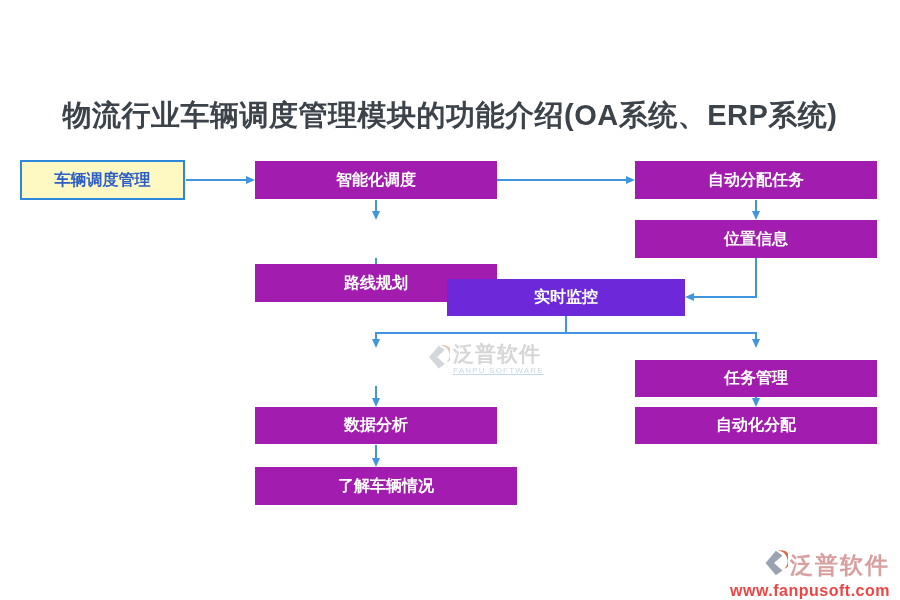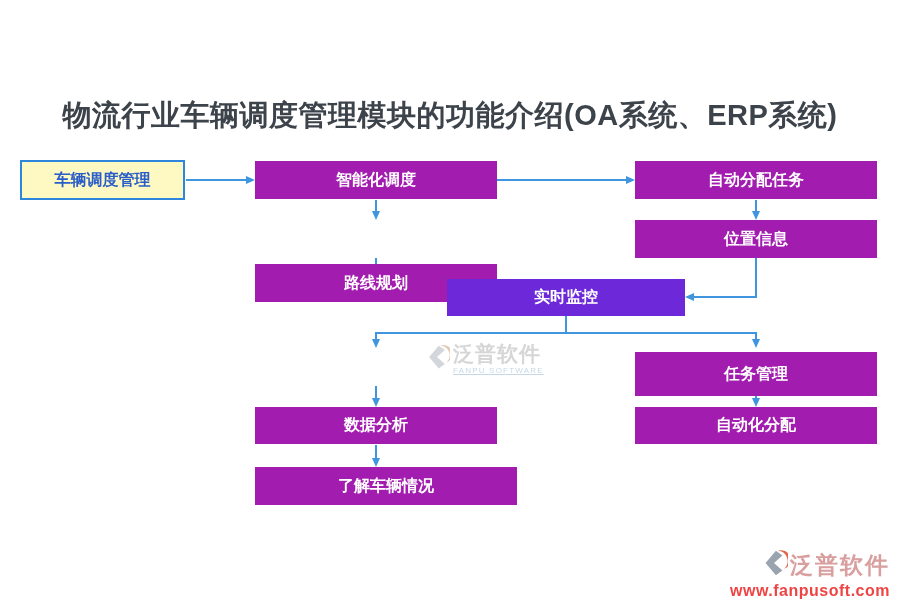--- a/index.html
+++ b/index.html
@@ -35,21 +35,21 @@
   }
 
   
   .n-root { left: 20px;  top: 160px; width: 165px; height: 40px; }
   .n-b1   { left: 255px; top: 161px; width: 242px; height: 38px; }
   .n-b2   { left: 635px; top: 161px; width: 242px; height: 38px; text-align: right; }
   .n-b3   { left: 255px; top: 220px; width: 242px; height: 38px; margin-top: 44px; }
   .n-b4   { left: 635px; top: 220px; width: 242px; height: 38px; }
   .n-b5   { left: 447px; top: 279px; width: 238px; height: 37px; }
   .n-b6   { left: 255px; top: 348px; width: 242px; height: 38px; }
-  .n-b7   { left: 635px; top: 352px; width: 242px; height: 44px; }
+  .n-b7   { left: 635px; top: 360px; width: 242px; height: 37px; }
   .n-b8   { left: 255px; top: 407px; width: 242px; height: 37px; }
   .n-b9   { left: 635px; top: 407px; width: 242px; height: 37px; }
   .n-b10  { left: 255px; top: 467px; width: 262px; height: 38px; }
 
   #connectors {
     position: absolute; top: 0; left: 0;
     width: 900px; height: 600px;
     pointer-events: none;
   }
 

